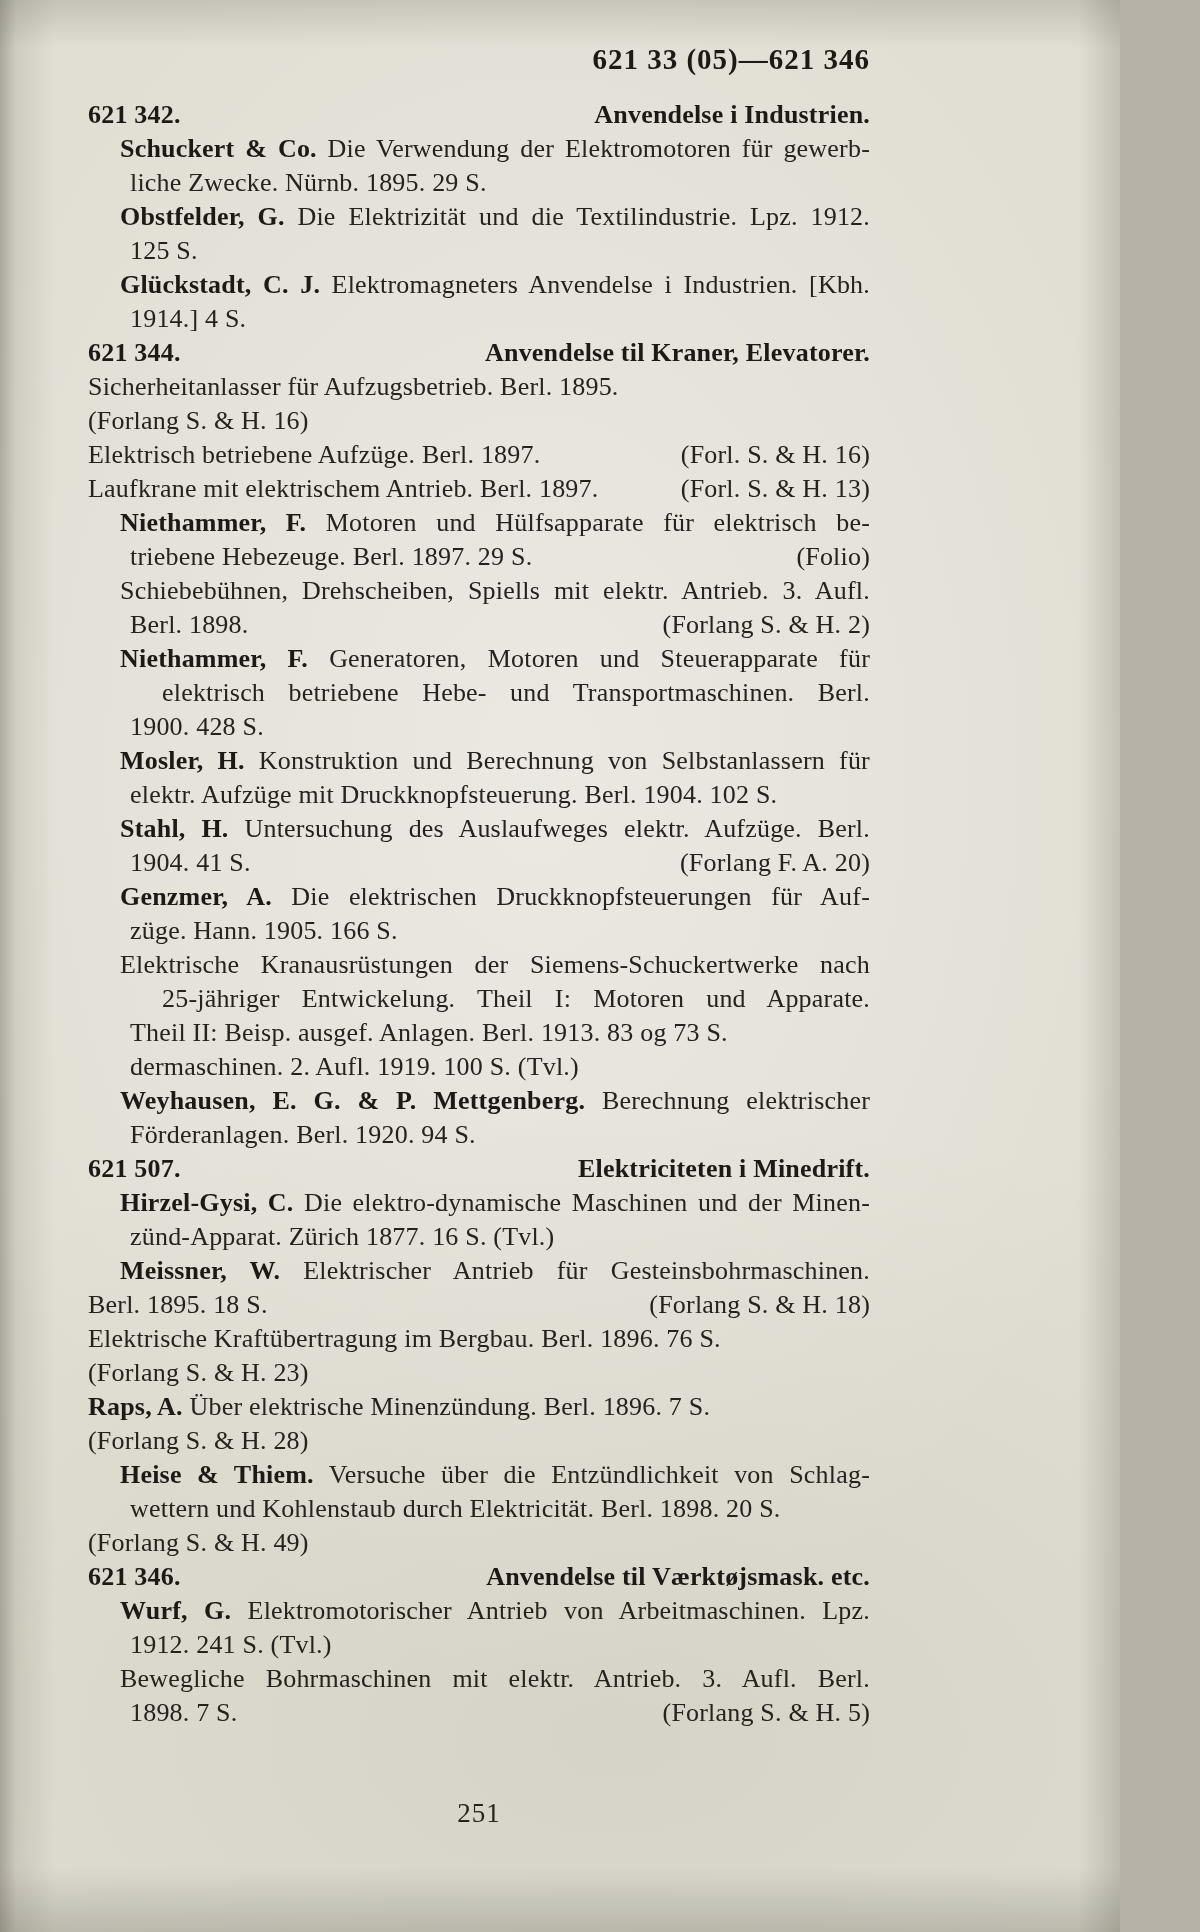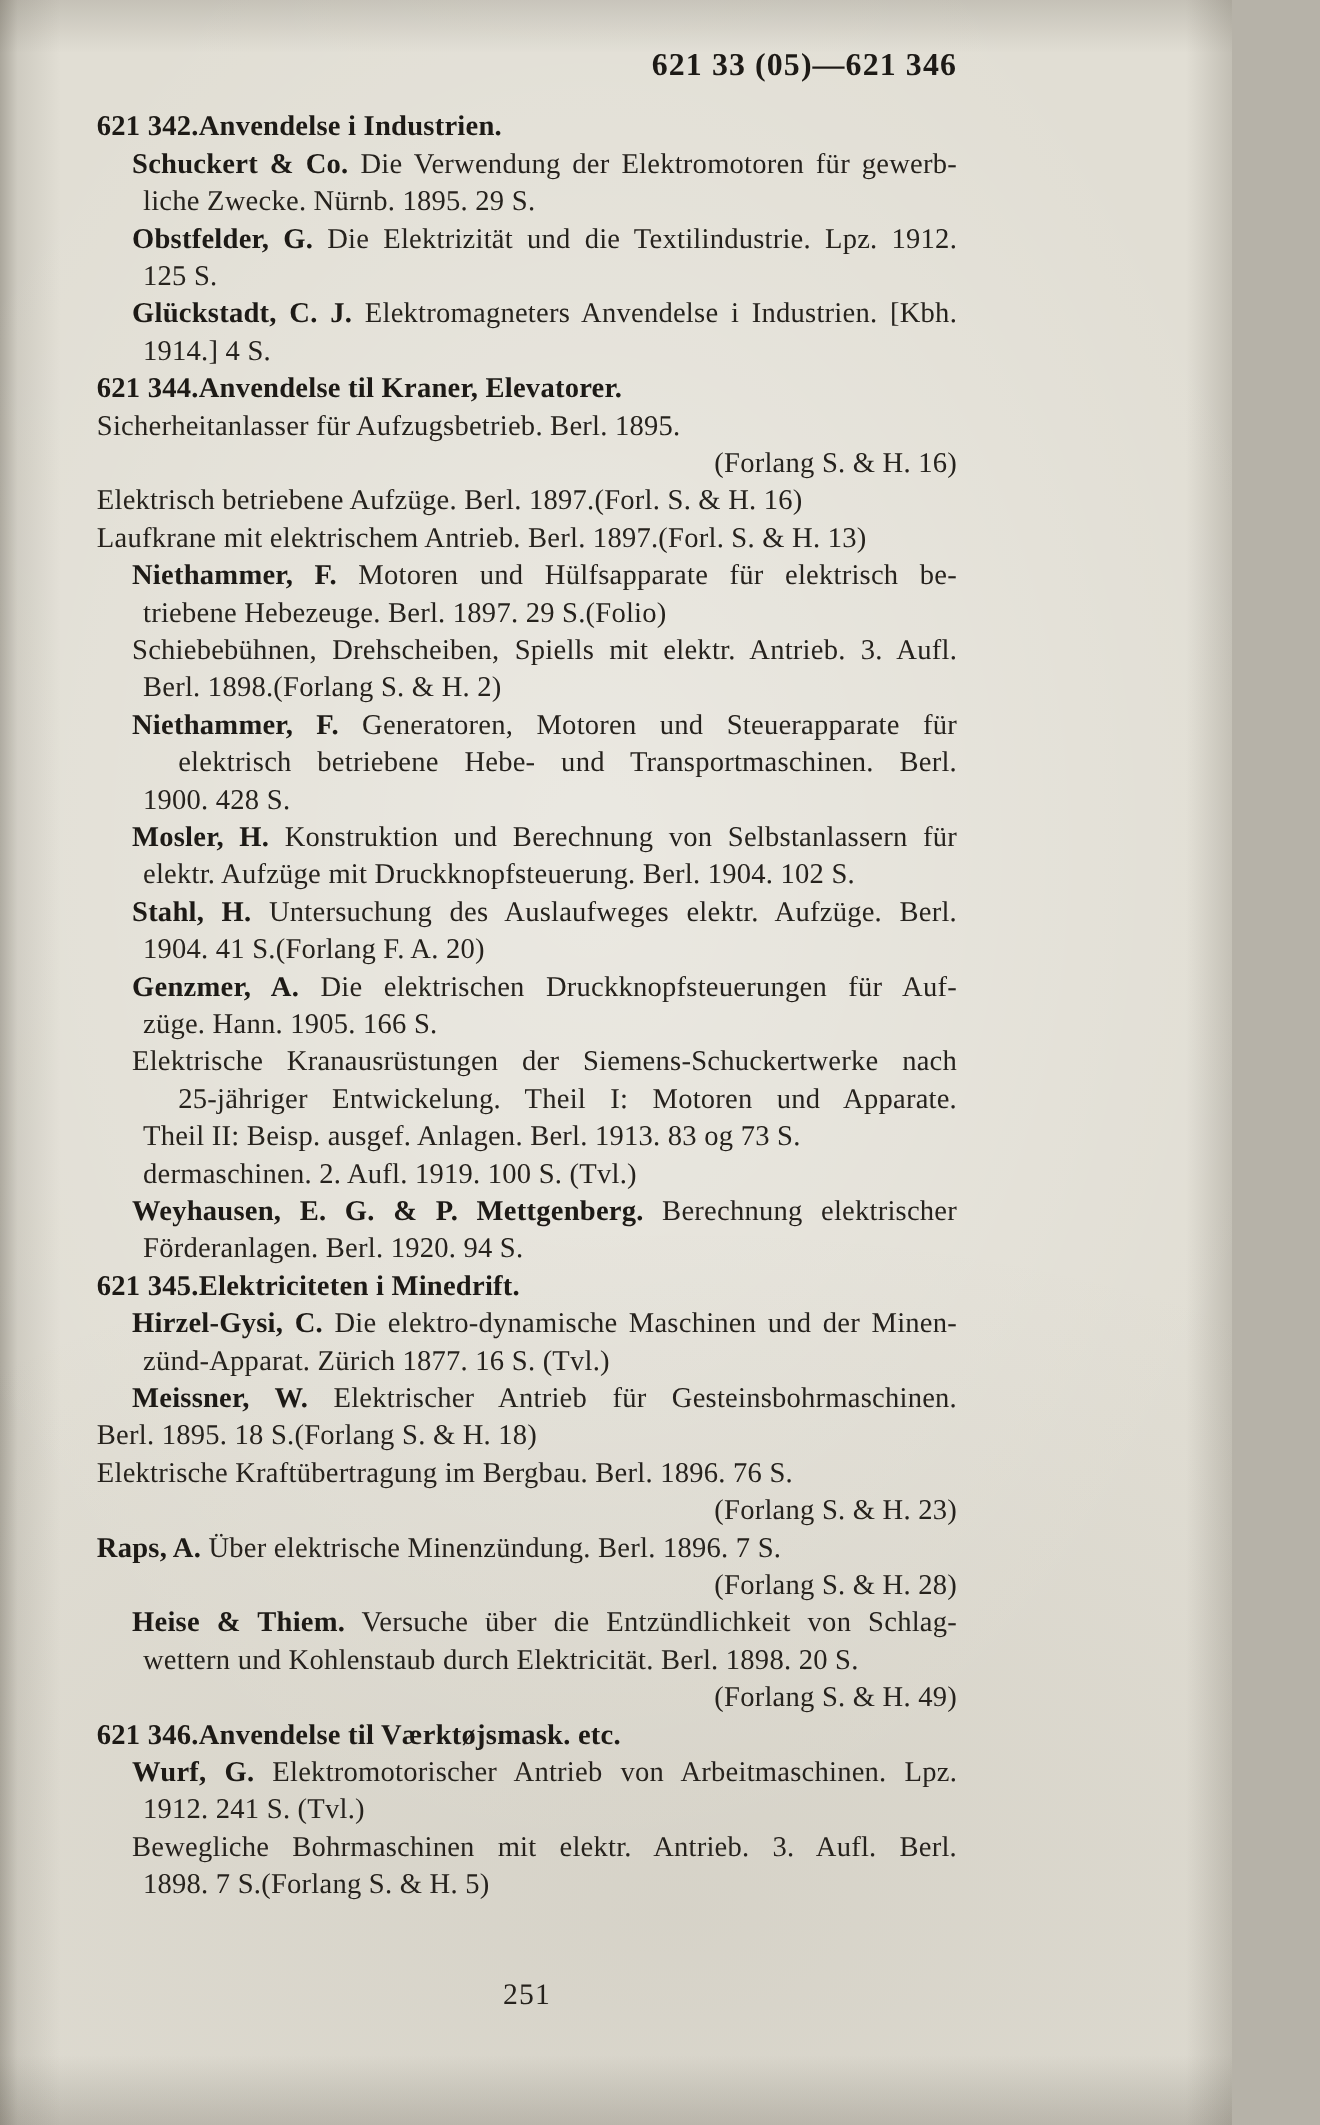--- a/index.html
+++ b/index.html
@@ -25,22 +25,22 @@
   .content { position: absolute; left: 88px; top: 40px; width: 782px; }
   .running-head {
     font-size: 29px; font-weight: bold; text-align: right;
     line-height: 38px; letter-spacing: 1px; margin-bottom: 20px;
     color: #1d1a16;
   }
   .line { font-size: 26px; line-height: 34px; letter-spacing: 0.2px; }
   .b { font-weight: bold; color: #1d1a16; }
   .ind { padding-left: 42px; }
   .just { text-align: justify; text-align-last: justify; margin-left: 32px; }
-  .split { display: flex; align-items: baseline; }
-  .ronly { text-align: right; }
+  .split { display: flex; justify-content: space-between; align-items: baseline; }
+  .ronly { }
   .pageno {
     position: absolute; left: 88px; width: 782px; top: 1798px;
     text-align: center; font-size: 27px; letter-spacing: 1px;
   }
 </style>
 </head>
 <body>
 
 <div class="page">
   <div class="content">
@@ -92,21 +92,21 @@
         </div>
         <div class="line just"><span><span class="b">Genzmer, A.</span><span> Die elektrischen Druckknopfsteuerungen für Auf-</span></span></div>
         <div class="line ind"><span><span>züge. Hann. 1905. 166 S.</span></span></div>
         <div class="line just"><span><span>Elektrische Kranausrüstungen der Siemens-Schuckertwerke nach</span></span></div>
         <div class="line ind just"><span><span>25-jähriger Entwickelung. Theil I: Motoren und Apparate.</span></span></div>
         <div class="line ind"><span><span>Theil II: Beisp. ausgef. Anlagen. Berl. 1913. 83 og 73 S.</span></span></div>
         <div class="line ind"><span><span>dermaschinen. 2. Aufl. 1919. 100 S. (Tvl.)</span></span></div>
         <div class="line just"><span><span class="b">Weyhausen, E. G. &amp; P. Mettgenberg.</span><span> Berechnung elektrischer</span></span></div>
         <div class="line ind"><span><span>Förderanlagen. Berl. 1920. 94 S.</span></span></div>
         <div class="line split">
-          <span><span class="b">621 345.</span></span>
+          <span><span class="b">621 507.</span></span>
           <span class="b">Elektriciteten i Minedrift.</span>
         </div>
         <div class="line just"><span><span class="b">Hirzel-Gysi, C.</span><span> Die elektro-dynamische Maschinen und der Minen-</span></span></div>
         <div class="line ind"><span><span>zünd-Apparat. Zürich 1877. 16 S. (Tvl.)</span></span></div>
         <div class="line just"><span><span class="b">Meissner, W.</span><span> Elektrischer Antrieb für Gesteinsbohrmaschinen.</span></span></div>
         <div class="line split">
           <span><span>Berl. 1895. 18 S.</span></span>
           <span class="">(Forlang S. &amp; H. 18)</span>
         </div>
         <div class="line"><span><span>Elektrische Kraftübertragung im Bergbau. Berl. 1896. 76 S.</span></span></div>

